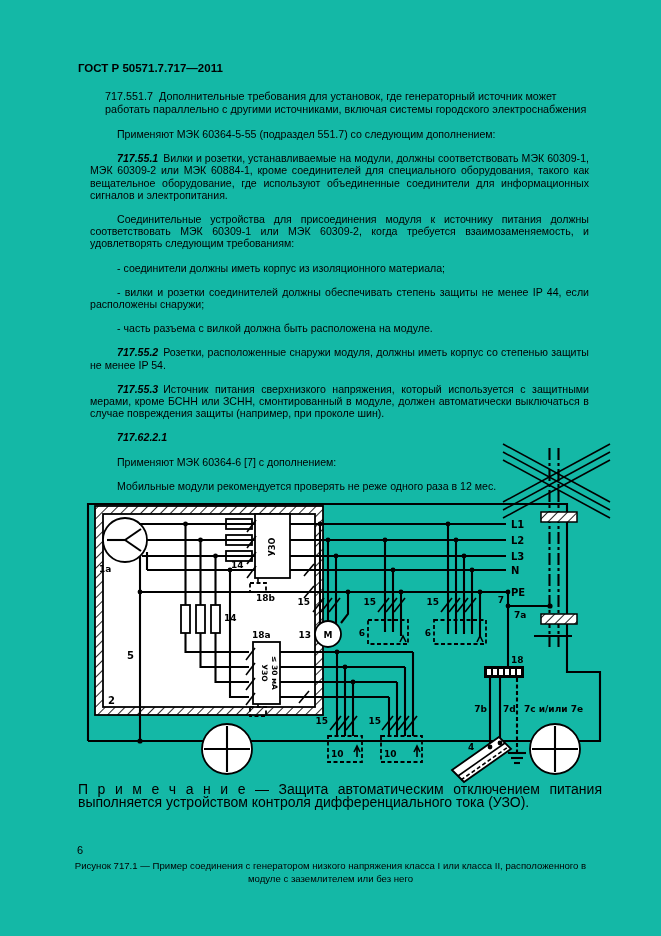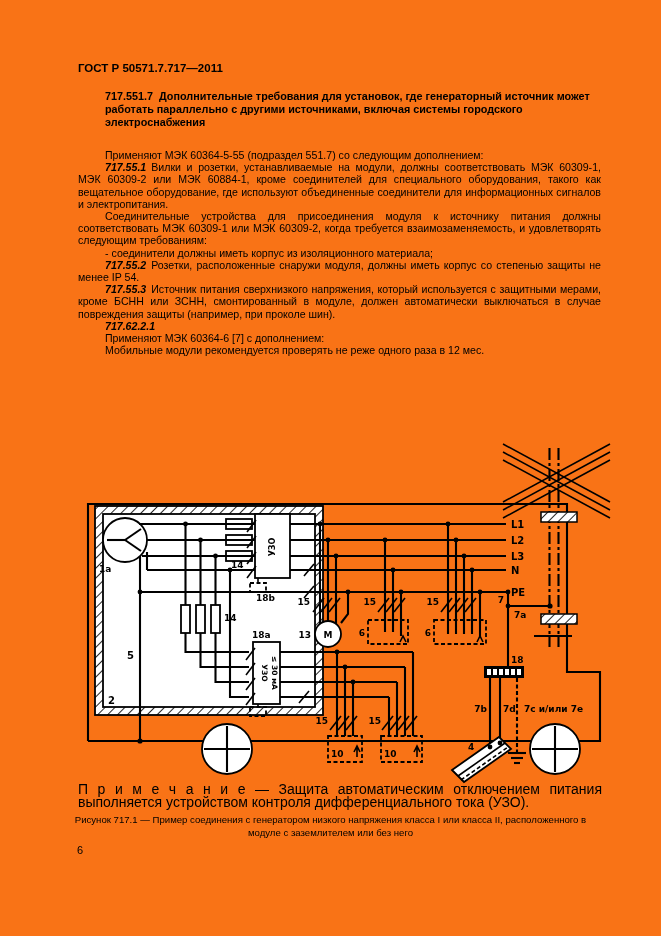--- a/index.html
+++ b/index.html
@@ -1,25 +1,25 @@
 <!DOCTYPE html>
 <html><head>
 <meta charset="utf-8">
 <style>
   html,body{margin:0;padding:0;background:#e8e8e8;}
-  .sheet{position:relative;width:661px;height:936px;background:#f97316;overflow:hidden;
+  .sheet{position:relative;width:661px;height:936px;background:#14b8a6;overflow:hidden;
          font-family:"Liberation Sans",sans-serif;color:#000;}
   .doc-header{position:absolute;left:78px;top:62px;font-size:11.5px;font-weight:bold;}
   .body-text{position:absolute;left:78px;top:90px;width:523px;font-size:10.6px;line-height:12.2px;text-align:justify;}
-  .heading{margin:0 0 20px 27px;font-weight:bold;font-size:10.8px;line-height:13px;text-align:left;}
-  p.para{margin:0;text-indent:27px;}
+  .heading{margin:0 0 0 27px;font-weight:normal;font-size:10.8px;line-height:13px;text-align:left;}
+  p.para{margin:12px;text-indent:27px;}
   p.para .pnum{font-weight:bold;}
   p.para .pnum:not(:empty){margin-right:5px;font-style:italic;}
   .figure-note{position:absolute;left:78px;top:783px;width:524px;font-size:14px;line-height:13px;text-align:justify;}
-  .figure-caption{position:absolute;left:60px;top:813px;width:541px;font-size:9.6px;line-height:13px;text-align:center;}
+  .figure-caption{position:absolute;left:60px;top:859px;width:541px;font-size:9.6px;line-height:13px;text-align:center;}
   .page-number{position:absolute;left:77px;top:844px;font-size:11px;}
   svg.diagram{position:absolute;left:78px;top:440px;}
   .ln{stroke:#000;stroke-width:2.1;fill:none;}
   .ln15{stroke:#000;stroke-width:1.6;fill:none;}
   .bx{fill:#fff;stroke:#000;stroke-width:1.8;}
   .nofill{fill:none;stroke:#000;stroke-width:1.8;}
   .dashed{stroke-dasharray:4 2.5;}
   .dot{fill:#000;stroke:none;}
   .lbl{font:bold 9px "DejaVu Sans",sans-serif;fill:#000;}
   .lbl10{font:bold 10px "DejaVu Sans",sans-serif;fill:#000;}
@@ -30,20 +30,22 @@
 <div class="sheet">
 
   <div class="doc-header">ГОСТ Р 50571.7.717—2011</div>
 
   <div class="body-text">
     <p class="heading"><span>717.551.7</span>&nbsp;&nbsp;<span>Дополнительные требования для установок, где генераторный источник может работать параллельно с другими источниками, включая системы городского электроснабжения</span></p>
     <p class="para"><span class="pnum"></span><span>Применяют МЭК 60364-5-55 (подраздел 551.7) со следующим дополнением:</span></p>
     <p class="para"><span class="pnum">717.55.1</span><span>Вилки и розетки, устанавливаемые на модули, должны соответствовать МЭК 60309-1, МЭК 60309-2 или МЭК 60884-1, кроме соединителей для специального оборудования, такого как вещательное оборудование, где используют объединенные соединители для информационных сигналов и электропитания.</span></p>
     <p class="para"><span class="pnum"></span><span>Соединительные устройства для присоединения модуля к источнику питания должны соответствовать МЭК 60309-1 или МЭК 60309-2, когда требуется взаимозаменяемость, и удовлетворять следующим требованиям:</span></p>
     <p class="para"><span class="pnum"></span><span>- соединители должны иметь корпус из изоляционного материала;</span></p>
+    <p class="para"><span class="pnum"></span><span>- вилки и розетки соединителей должны обеспечивать степень защиты не менее IP 44, если расположены снаружи;</span></p>
+    <p class="para"><span class="pnum"></span><span>- часть разъема с вилкой должна быть расположена на модуле.</span></p>
     <p class="para"><span class="pnum">717.55.2</span><span>Розетки, расположенные снаружи модуля, должны иметь корпус со степенью защиты не менее IP 54.</span></p>
     <p class="para"><span class="pnum">717.55.3</span><span>Источник питания сверхнизкого напряжения, который используется с защитными мерами, кроме БСНН или ЗСНН, смонтированный в модуле, должен автоматически выключаться в случае повреждения защиты (например, при проколе шин).</span></p>
     <p class="para"><span class="pnum">717.62.2.1</span><span></span></p>
     <p class="para"><span class="pnum"></span><span>Применяют МЭК 60364-6 [7] с дополнением:</span></p>
     <p class="para"><span class="pnum"></span><span>Мобильные модули рекомендуется проверять не реже одного раза в 12 мес.</span></p>
   </div>
 
   <svg class="diagram" width="549" height="356" viewBox="78 440 549 356" xmlns="http://www.w3.org/2000/svg">
     <defs>
       <pattern id="hatch" width="7" height="7" patternUnits="userSpaceOnUse" patternTransform="rotate(45)">

